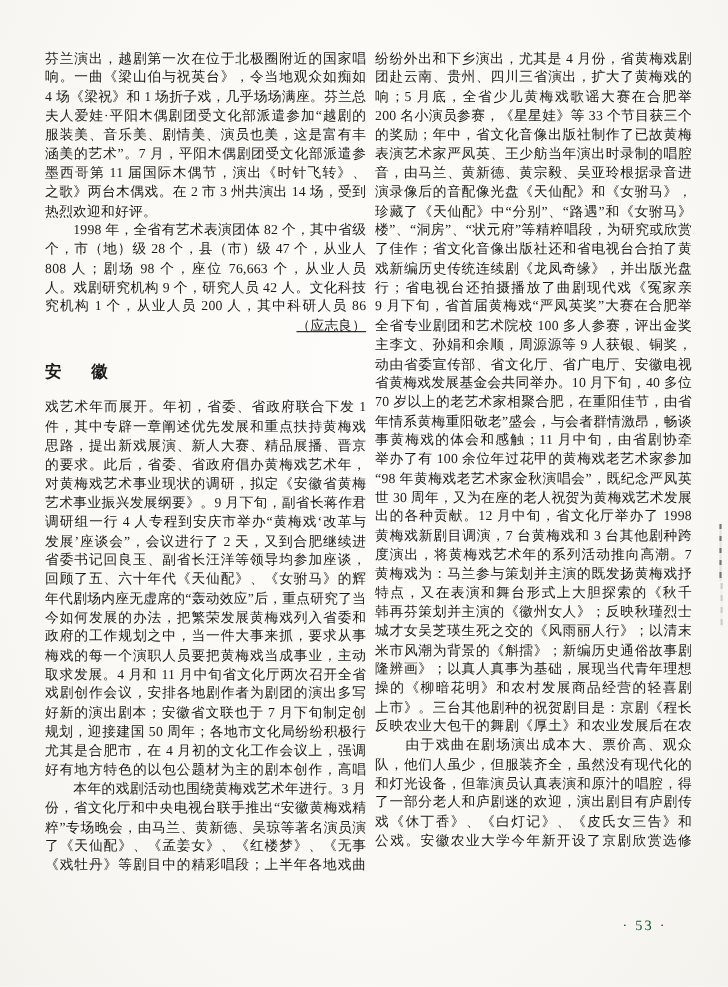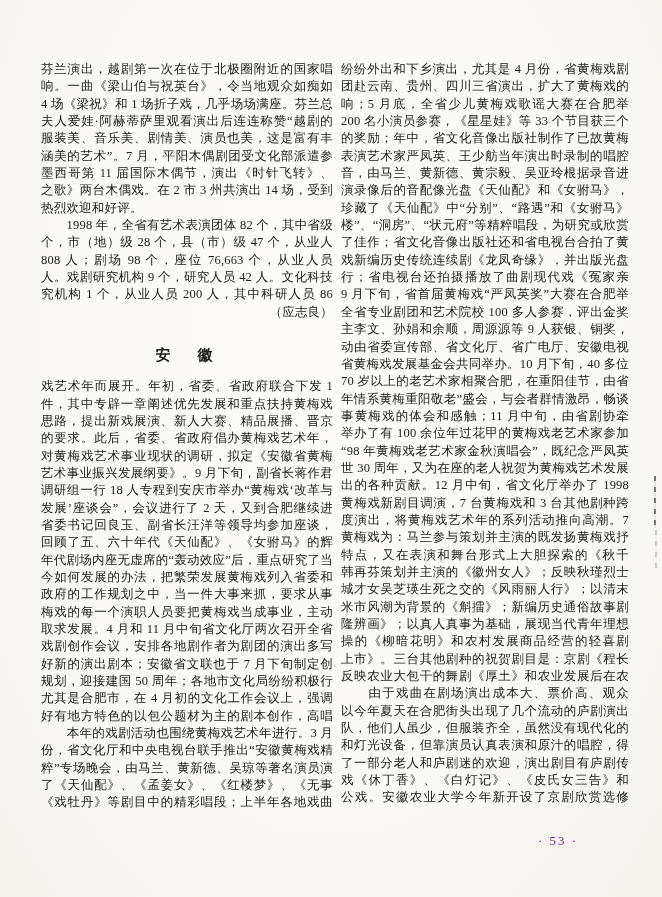--- a/index.html
+++ b/index.html
@@ -3,73 +3,73 @@
 <meta charset="utf-8">
 <style>
   html,body{margin:0;padding:0;}
   body{
     width:662px;height:897px;position:relative;overflow:hidden;
     background:#fbfaf7;
     background-image:radial-gradient(ellipse at 50% 40%, #fdfcfa 0%, #faf9f5 60%, #f3f2ed 100%);
     font-family:"Liberation Serif","DejaVu Serif",serif;
     color:#1b1b1b;
   }
-  .column{position:absolute;top:45px;margin-top:16px;}
+  .column{position:absolute;top:45px;}
   #left-column{left:41px;width:292px;}
   #right-column{left:341px;width:288px;}
   .line{
     font-size:12.5px;line-height:17.35px;height:17.35px;
     text-align:justify;text-align-last:justify;
     overflow:hidden;white-space:normal;
     letter-spacing:0.2px;
   }
   .para-end{text-align-last:left;}
-  .byline{text-align:right;text-align-last:right;}
+  .byline{text-align:right;text-align-last:right;text-decoration:underline;}
   .section-heading{
-    text-align:center;font-weight:bold;font-size:15px;line-height:20px;
+    text-align:left;font-weight:bold;font-size:15px;line-height:20px;
     margin:24px 0 13px 0;letter-spacing:6px;
   }
   .page-number{
     position:absolute;top:833px;left:538px;width:96px;
-    font-size:13px;text-align:left;letter-spacing:2px;color:#701a75;
+    font-size:13px;text-align:center;letter-spacing:2px;color:#14532d;
   }
   .scan-mark{
     position:absolute;width:2px;background:repeating-linear-gradient(
       to bottom,#4a4a4a 0 5px,rgba(74,74,74,0.15) 5px 11px);
   }
   #scan-mark-1{left:654px;top:476px;height:52px;opacity:.75;}
   #scan-mark-2{left:655px;top:530px;height:40px;opacity:.25;}
 </style>
 </head>
 <body>
 
 <div id="left-column" class="column">
     <div class="line">芬兰演出，越剧第一次在位于北极圈附近的国家唱</div>
     <div class="line">响。一曲《梁山伯与祝英台》，令当地观众如痴如醉。</div>
     <div class="line">4 场《梁祝》和 1 场折子戏，几乎场场满座。芬兰总统</div>
-    <div class="line">夫人爱娃·阿赫蒂萨里观看演出后连连称赞“越剧的</div>
+    <div class="line">夫人爱娃·平阳木偶剧团受文化部派遣参加“越剧的</div>
     <div class="line">服装美、音乐美、剧情美、演员也美，这是富有丰富内</div>
     <div class="line">涵美的艺术”。7 月，平阳木偶剧团受文化部派遣参加</div>
     <div class="line">墨西哥第 11 届国际木偶节，演出《时针飞转》、《蓝星星</div>
     <div class="line">之歌》两台木偶戏。在 2 市 3 州共演出 14 场，受到了</div>
     <div class="line para-end">热烈欢迎和好评。</div>
     <div class="line">　　1998 年，全省有艺术表演团体 82 个，其中省级 7</div>
     <div class="line">个，市（地）级 28 个，县（市）级 47 个，从业人员共 3,</div>
     <div class="line">808 人；剧场 98 个，座位 76,663 个，从业人员 1,778</div>
     <div class="line">人。戏剧研究机构 9 个，研究人员 42 人。文化科技研</div>
     <div class="line para-end">究机构 1 个，从业人员 200 人，其中科研人员 86 人。</div>
     <div class="line byline">（应志良）</div>
     <div class="section-heading">安　徽</div>
     <div class="line">戏艺术年而展开。年初，省委、省政府联合下发 1 号文</div>
     <div class="line">件，其中专辟一章阐述优先发展和重点扶持黄梅戏的</div>
     <div class="line">思路，提出新戏展演、新人大赛、精品展播、晋京下乡</div>
     <div class="line">的要求。此后，省委、省政府倡办黄梅戏艺术年，开展</div>
     <div class="line">对黄梅戏艺术事业现状的调研，拟定《安徽省黄梅戏</div>
     <div class="line">艺术事业振兴发展纲要》。9 月下旬，副省长蒋作君率</div>
-    <div class="line">调研组一行 18 人专程到安庆市举办“黄梅戏‘改革与</div>
+    <div class="line">调研组一行 4 人专程到安庆市举办“黄梅戏‘改革与</div>
     <div class="line">发展’座谈会”，会议进行了 2 天，又到合肥继续进行，</div>
     <div class="line">省委书记回良玉、副省长汪洋等领导均参加座谈，在</div>
     <div class="line">回顾了五、六十年代《天仙配》、《女驸马》的辉煌，八十</div>
     <div class="line">年代剧场内座无虚席的“轰动效应”后，重点研究了当</div>
     <div class="line">今如何发展的办法，把繁荣发展黄梅戏列入省委和省</div>
     <div class="line">政府的工作规划之中，当一件大事来抓，要求从事黄</div>
     <div class="line">梅戏的每一个演职人员要把黄梅戏当成事业，主动进</div>
     <div class="line">取求发展。4 月和 11 月中旬省文化厅两次召开全省</div>
     <div class="line">戏剧创作会议，安排各地剧作者为剧团的演出多写写</div>
     <div class="line">好新的演出剧本；安徽省文联也于 7 月下旬制定创作</div>
@@ -114,21 +114,20 @@
     <div class="line">黄梅戏为：马兰参与策划并主演的既发扬黄梅戏抒情</div>
     <div class="line">特点，又在表演和舞台形式上大胆探索的《秋千架》；</div>
     <div class="line">韩再芬策划并主演的《徽州女人》；反映秋瑾烈士和桐</div>
     <div class="line">城才女吴芝瑛生死之交的《风雨丽人行》；以清末芜湖</div>
     <div class="line">米市风潮为背景的《斛擂》；新编历史通俗故事剧《乾</div>
     <div class="line">隆辨画》；以真人真事为基础，展现当代青年理想与情</div>
     <div class="line">操的《柳暗花明》和农村发展商品经营的轻喜剧《木瓜</div>
     <div class="line">上市》。三台其他剧种的祝贺剧目是：京剧《程长庚》、</div>
     <div class="line">反映农业大包干的舞剧《厚土》和农业发展后在农村</div>
     <div class="line">　　由于戏曲在剧场演出成本大、票价高、观众少，所</div>
-    <div class="line">以今年夏天在合肥街头出现了几个流动的庐剧演出</div>
     <div class="line">队，他们人虽少，但服装齐全，虽然没有现代化的音响</div>
     <div class="line">和灯光设备，但靠演员认真表演和原汁的唱腔，得到</div>
     <div class="line">了一部分老人和庐剧迷的欢迎，演出剧目有庐剧传统</div>
     <div class="line">戏《休丁香》、《白灯记》、《皮氏女三告》和《秦香莲》等包</div>
     <div class="line para-end">公戏。安徽农业大学今年新开设了京剧欣赏选修课，</div>
   </div>
 
 <div class="page-number">· 53 ·</div>
 
 <div id="scan-mark-1" class="scan-mark"></div>

